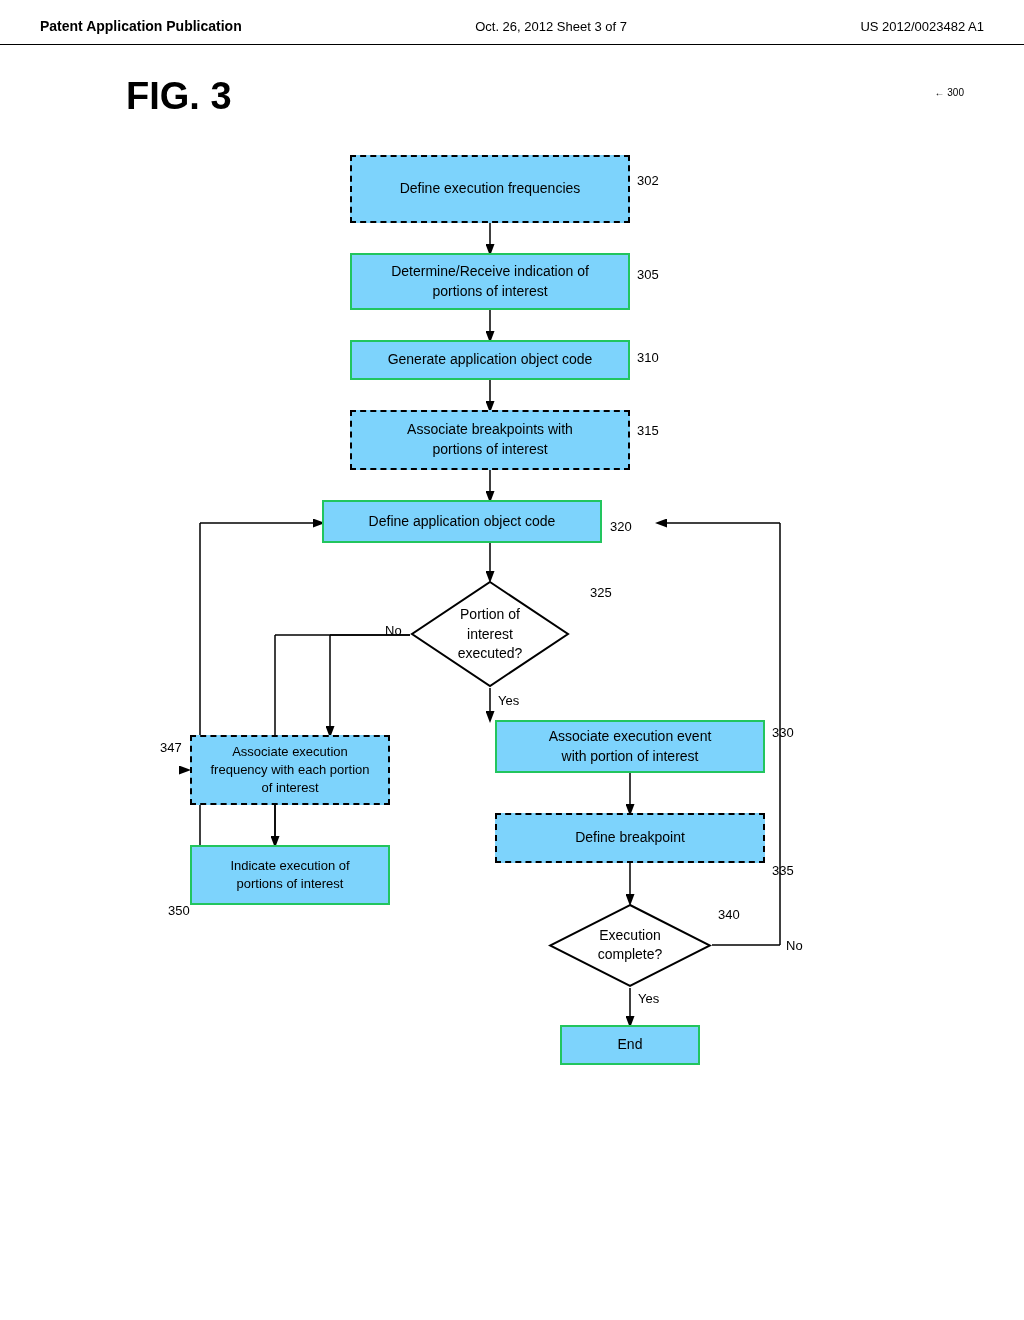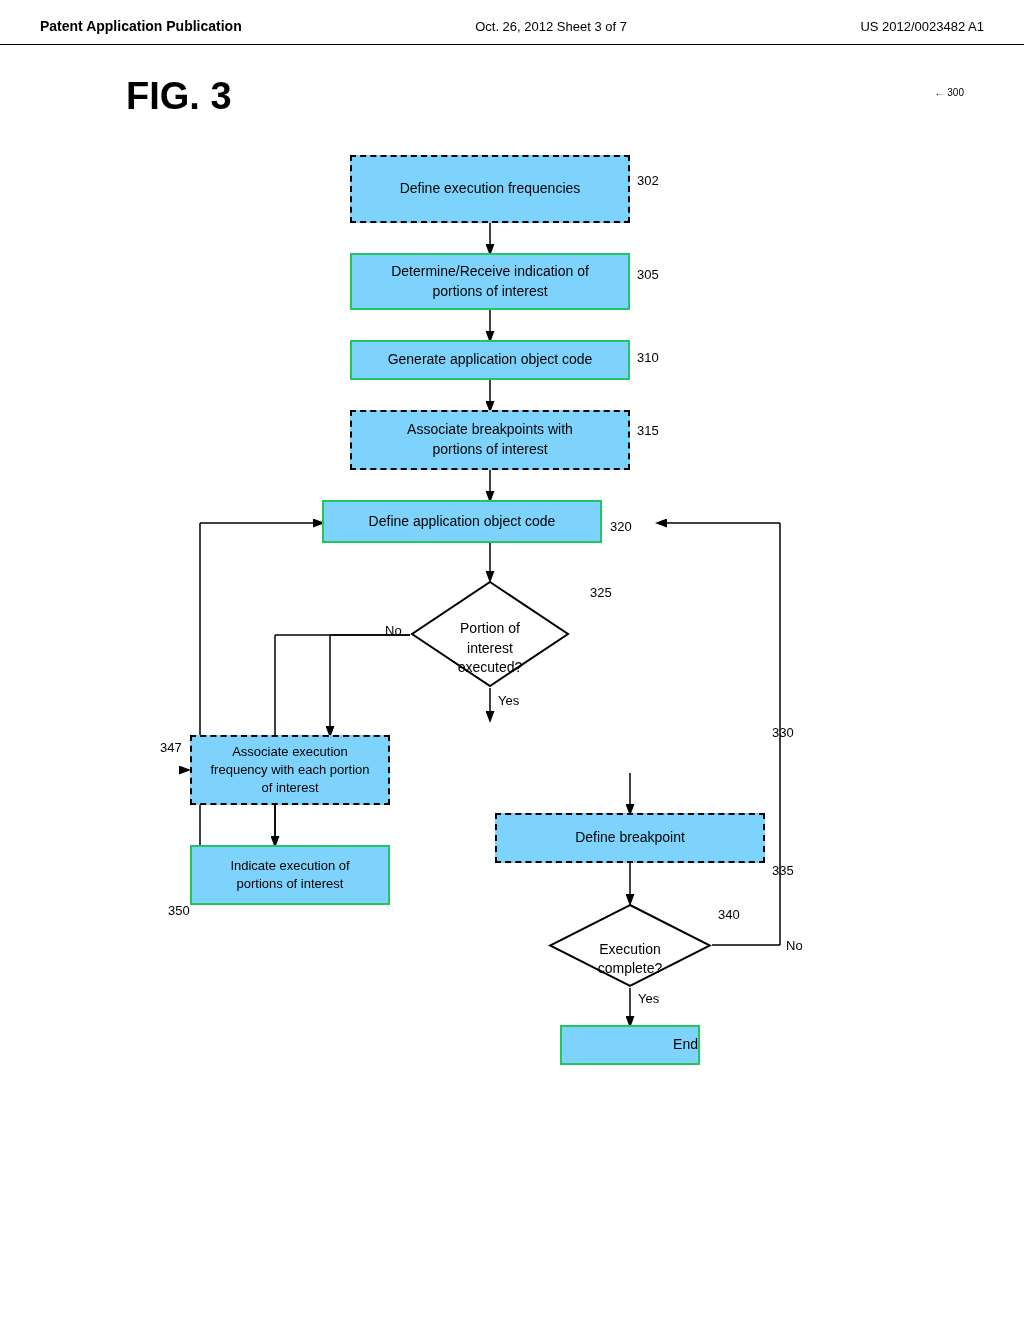--- a/index.html
+++ b/index.html
@@ -89,21 +89,20 @@
     }
     .diamond-text {
       position: absolute;
       top: 50%;
       left: 50%;
       transform: translate(-50%, -50%);
       text-align: center;
       font-size: 14px;
       line-height: 1.4;
       z-index: 2;
-      margin-top: 14px;
     }
 
     
     .arrows-overlay {
       position: absolute;
       top: 0; left: 0;
       width: 840px;
       height: 1130px;
       pointer-events: none;
     }
@@ -206,20 +205,24 @@
       <div class="diamond-text">
         <span>Portion of interest<br>executed?</span>
       </div>
     </div>
     <div class="step-label" style="left: 490px; top: 440px;">325</div>
 
     <div class="step-label" style="left: 285px; top: 478px;">No</div>
 
     <div class="step-label" style="left: 398px; top: 548px;">Yes</div>
 
+    <div class="box solid" style="left: 395px; top: 575px; width: 270px; height: 53px;">
+      <span style="white-space: pre-line;">Associate execution event
+with portion of interest</span>
+    </div>
     <div class="step-label" style="left: 672px; top: 580px;">330</div>
 
     <div class="box dashed" style="left: 395px; top: 668px; width: 270px; height: 50px;">
       <span>Define breakpoint</span>
     </div>
     <div class="step-label" style="left: 672px; top: 718px;">335</div>
 
     <div class="diamond-container" style="left: 448px; top: 758px; width: 164px; height: 85px;">
       <svg viewBox="0 0 164 85" xmlns="http://www.w3.org/2000/svg" style="width:100%;height:100%;">
         <polygon points="82,2 162,42.5 82,83 2,42.5" fill="white" stroke="black" stroke-width="2"></polygon>
@@ -227,21 +230,21 @@
       <div class="diamond-text">
         <span>Execution<br>complete?</span>
       </div>
     </div>
     <div class="step-label" style="left: 618px; top: 762px;">340</div>
 
     <div class="step-label" style="left: 686px; top: 793px;">No</div>
 
     <div class="step-label" style="left: 538px; top: 846px;">Yes</div>
 
-    <div class="box solid" style="left: 460px; top: 880px; width: 140px; height: 40px; justify-content: flex-end;">
+    <div class="box solid" style="left: 460px; top: 880px; width: 140px; height: 40px;">
       <span>End</span>
     </div>
 
     <div class="box dashed" style="left: 90px; top: 590px; width: 200px; height: 70px;">
       <span style="white-space: pre-line; font-size: 13px;">Associate execution
 frequency with each portion
 of interest</span>
     </div>
     <div class="step-label" style="left: 60px; top: 595px;">347</div>
 

